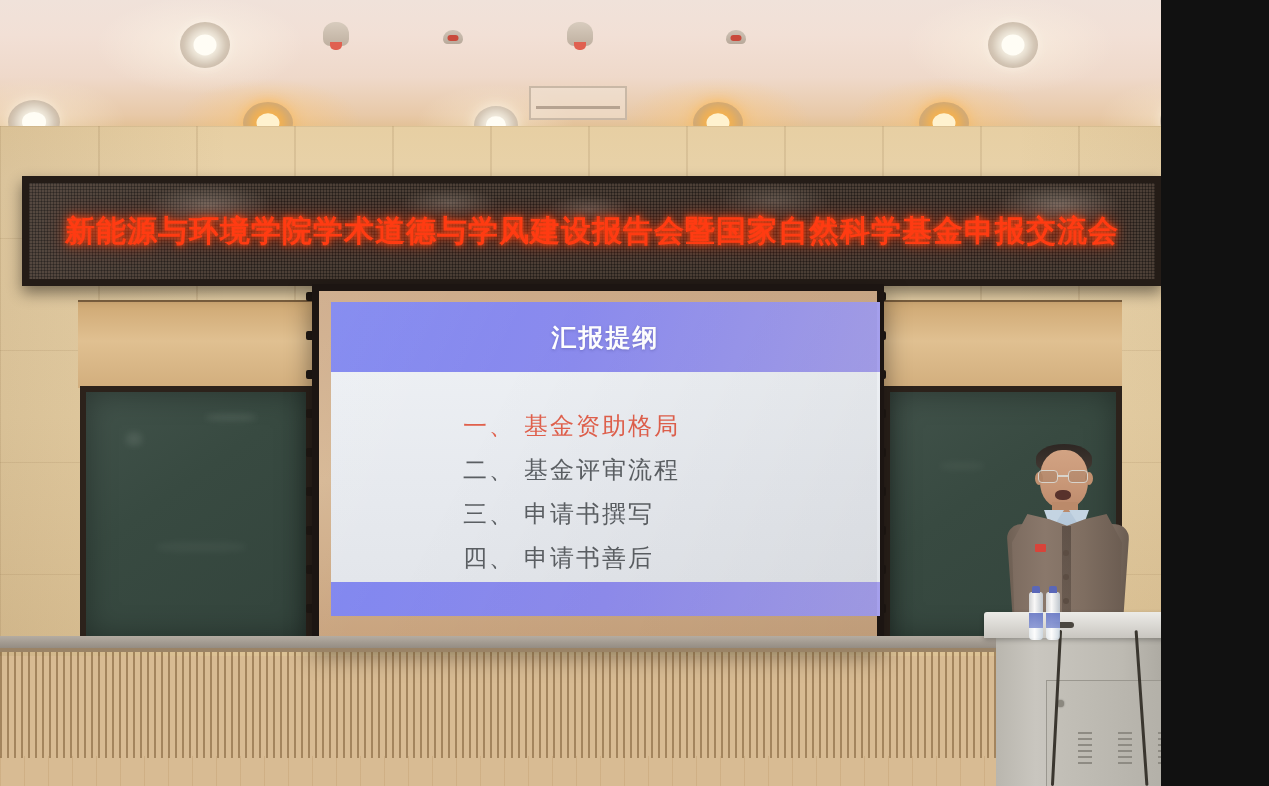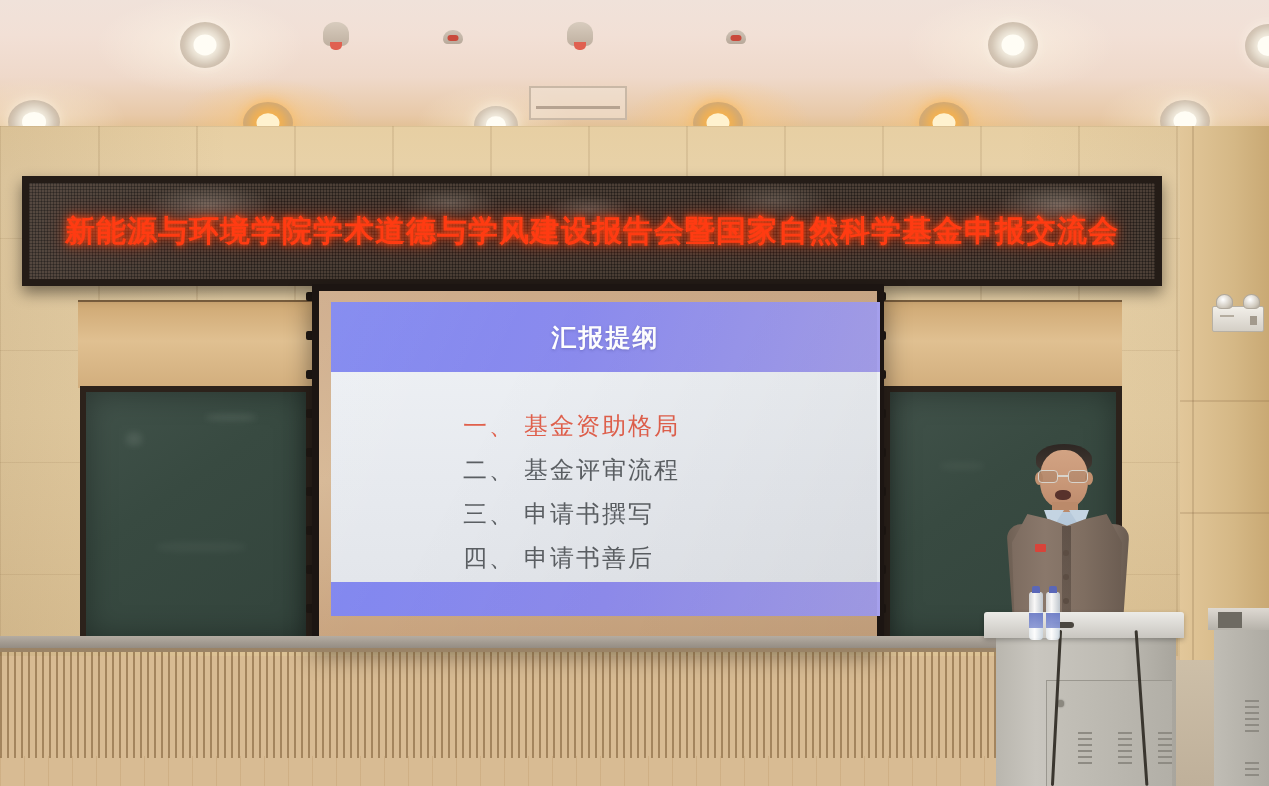--- a/index.html
+++ b/index.html
@@ -4,21 +4,21 @@
 <title>Lecture Hall Presentation</title>
 <style>
   * { margin:0; padding:0; box-sizing:border-box; }
   html,body { background:#111; }
   body {
     font-family:"Liberation Sans","DejaVu Sans",sans-serif;
     display:flex; align-items:flex-start; justify-content:flex-start;
   }
   #scene {
     position:relative;
-    width:1269px; height:786px;
+    width:1161px; height:786px;
     overflow:hidden;
     background:#d8bb93;
   }
 
   
   .ceiling{
     position:absolute; left:0; top:0; width:1269px; height:140px;
     background:
       linear-gradient(to bottom,
         #f0e2da 0%, #f2e0d6 25%, #efd9ca 55%, #e8c9a8 82%, #dcb882 100%);

